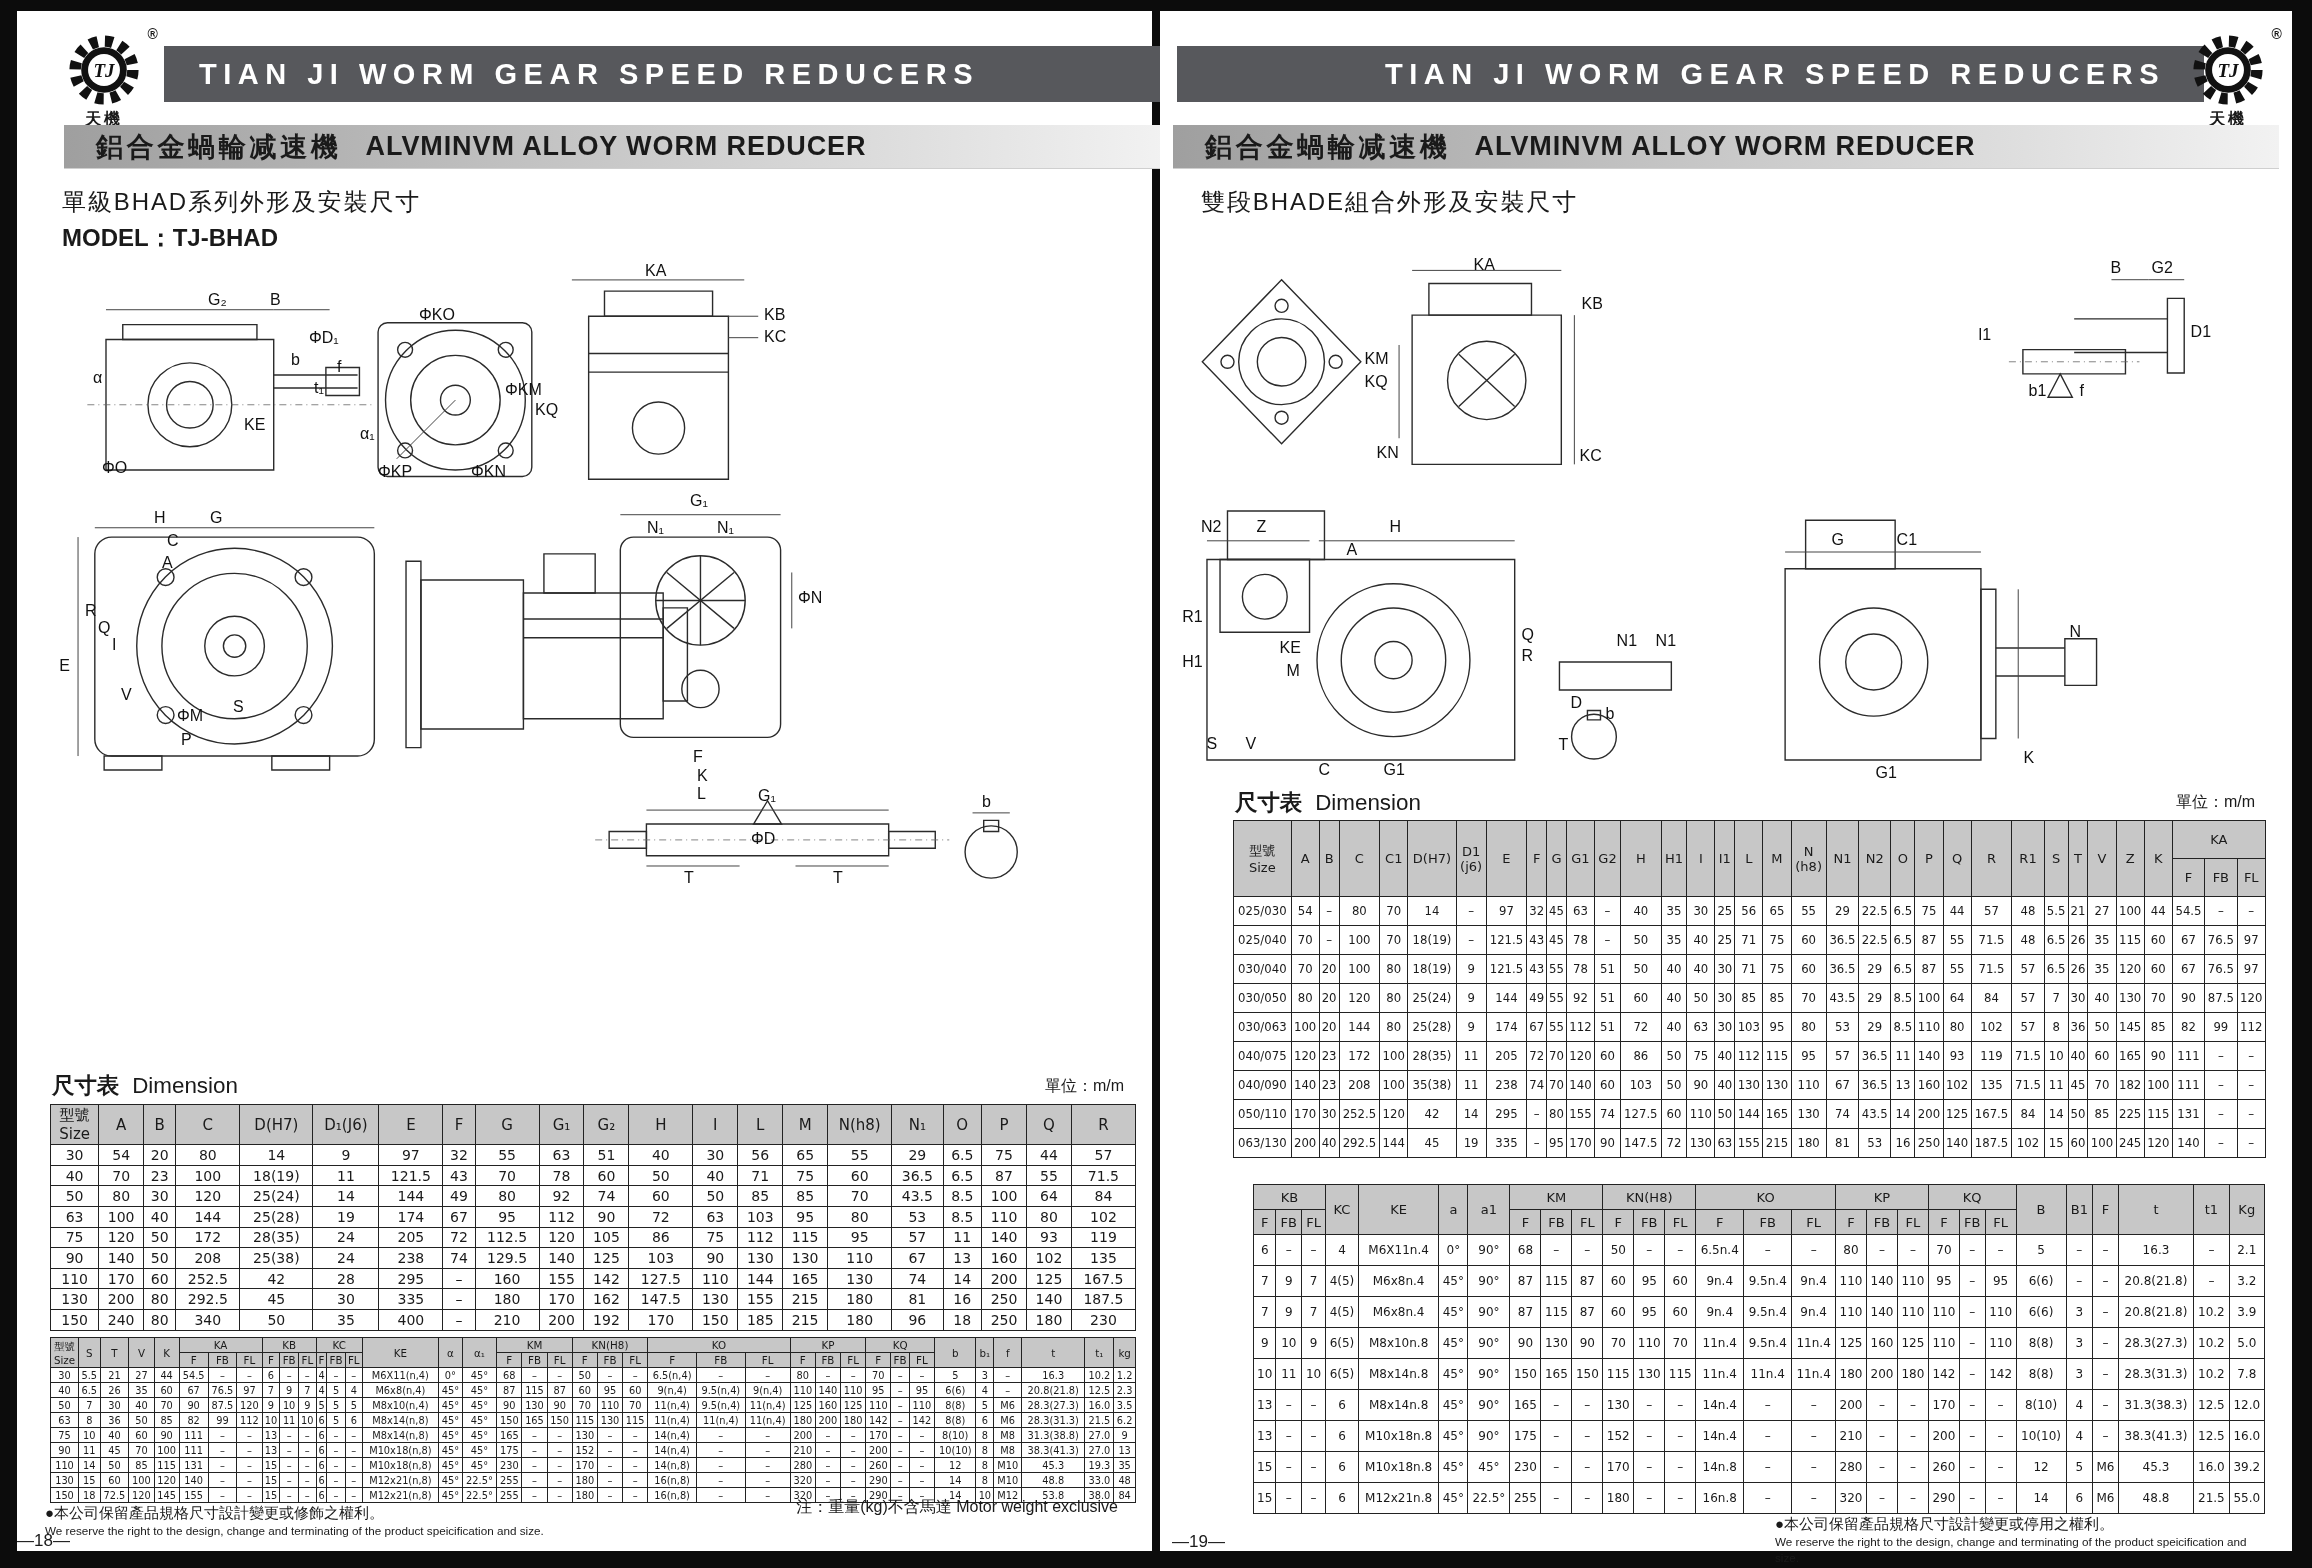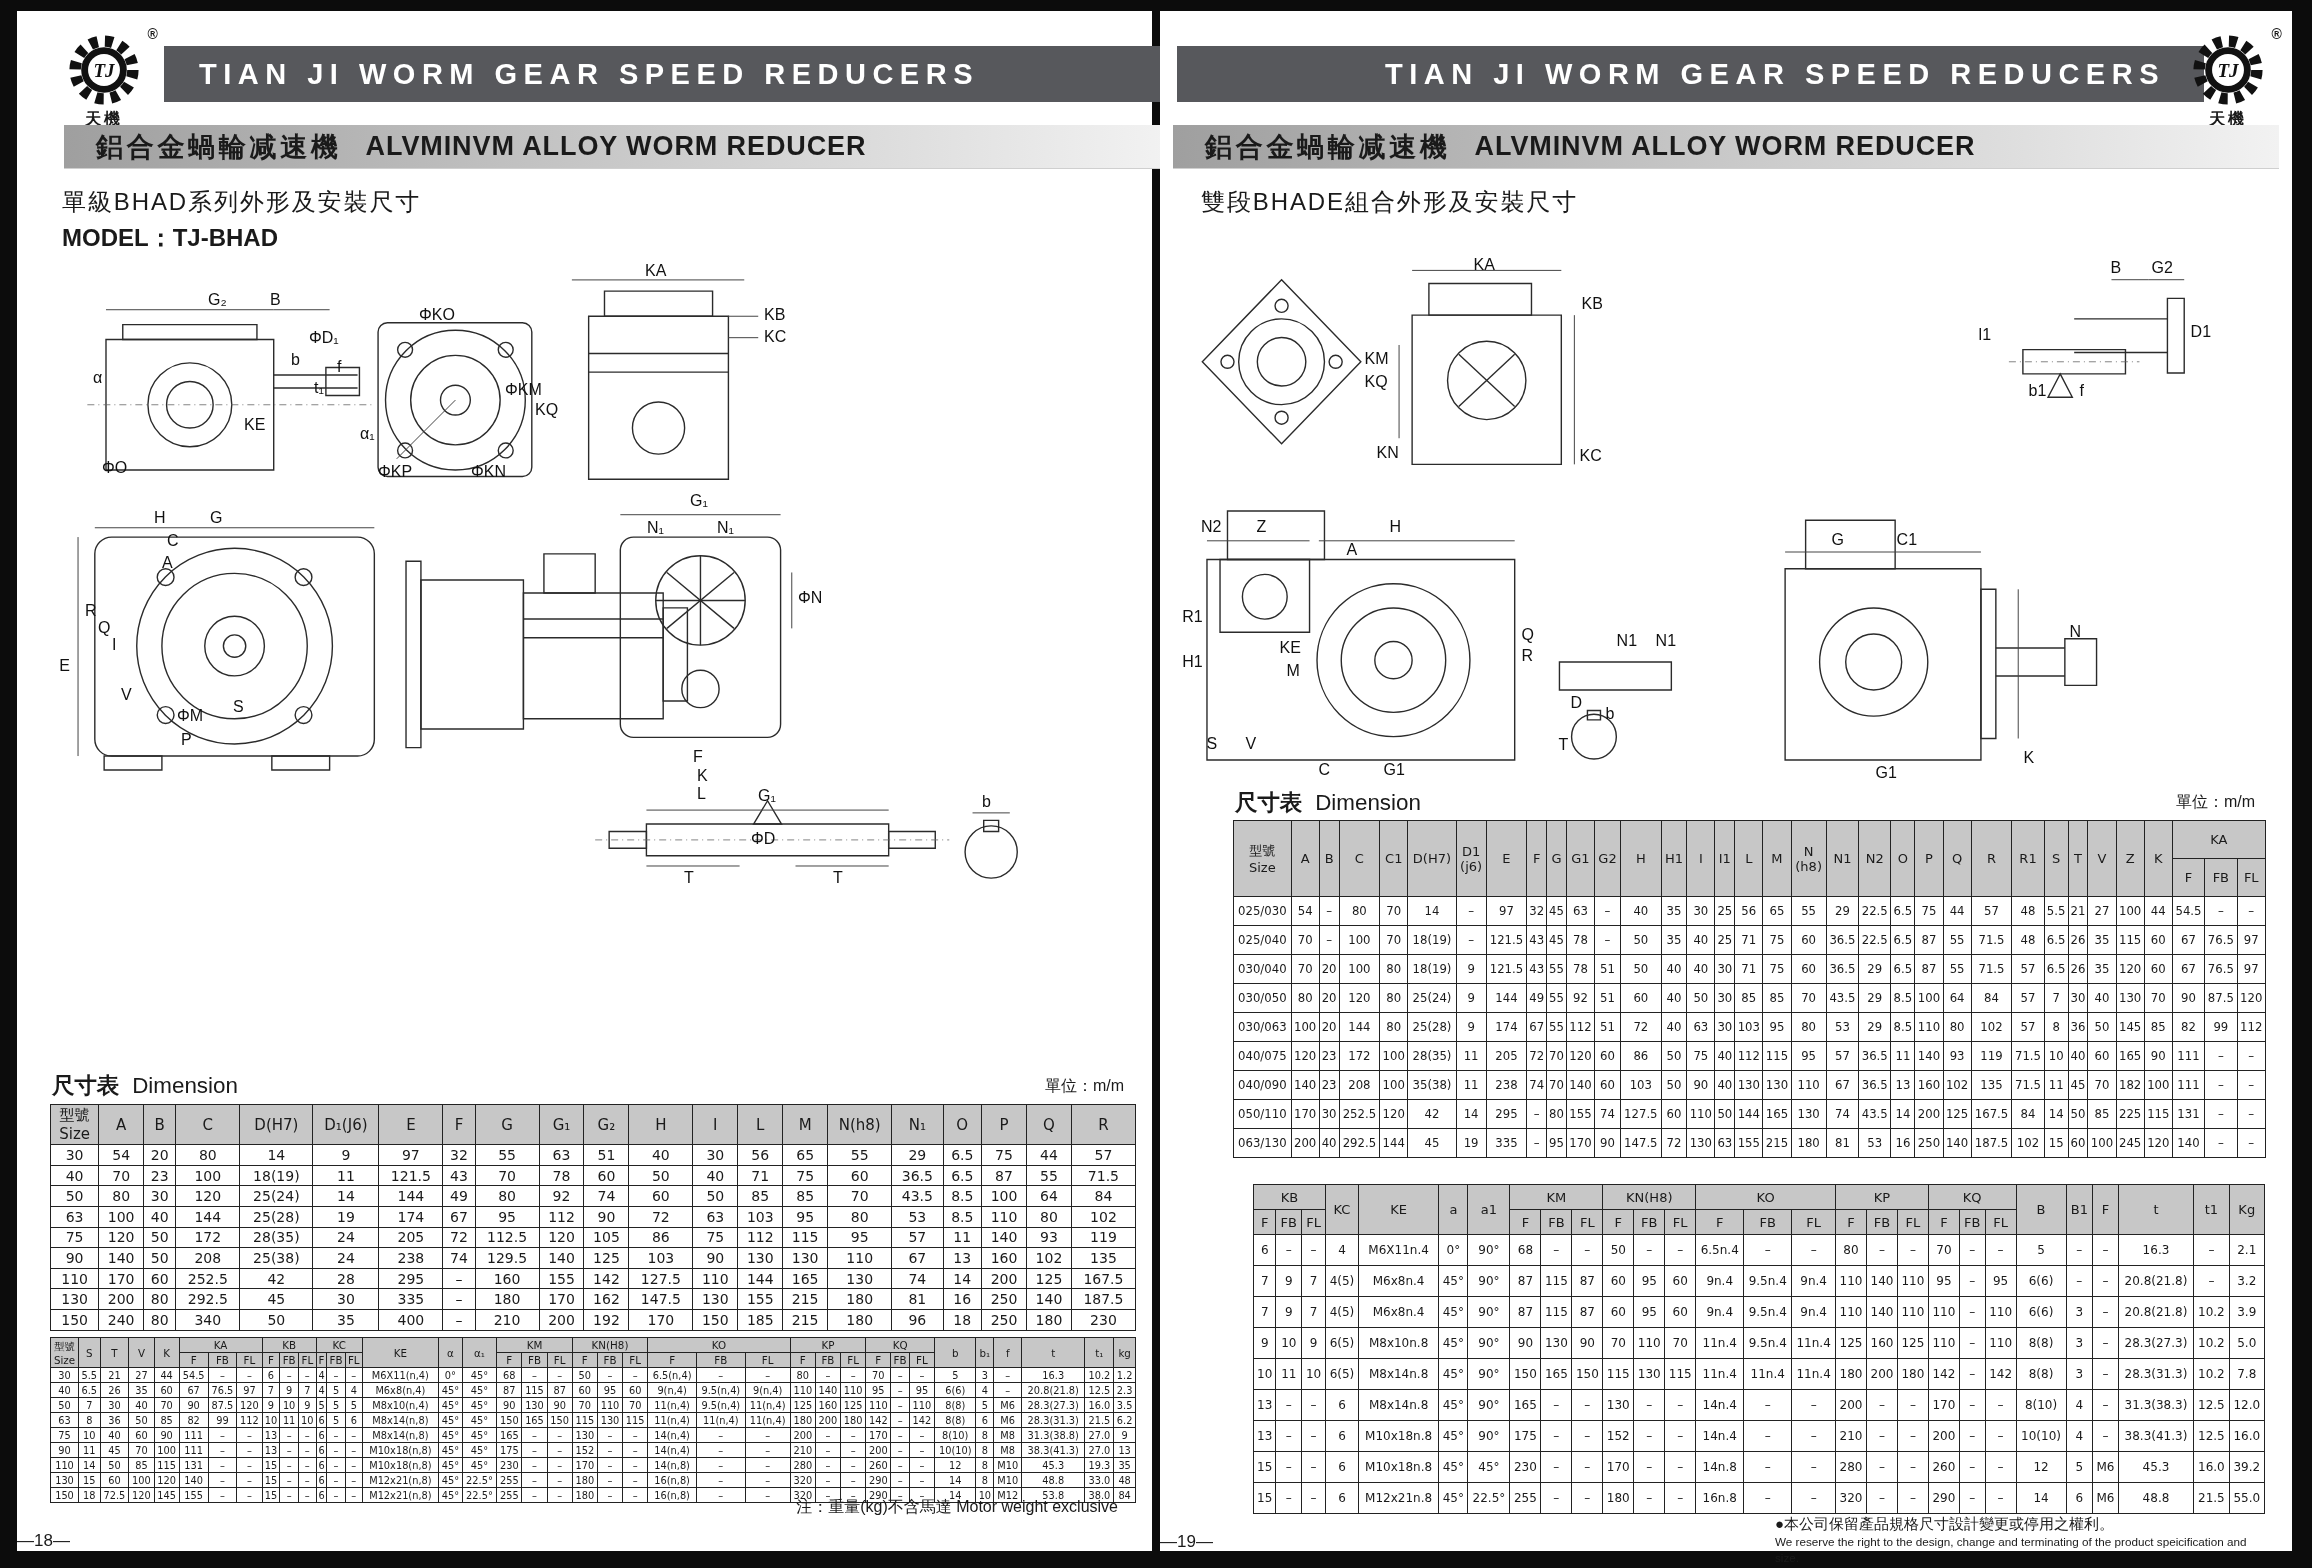--- a/index.html
+++ b/index.html
@@ -871,20 +871,24 @@
             <td>53.8</td>
             <td>38.0</td>
             <td>84</td>
           </tr>
         </tbody>
       </table>
   </div>
 
   <div class="note" style="right:34px;top:1486px;">注：重量(kg)不含馬達 Motor weight exclusive</div>
 
+  <div class="foot" style="left:28px;top:1492px;">
+    <div>●本公司保留產品規格尺寸設計變更或修飾之權利。</div>
+    <div class="en">We reserve the right to the design, change and terminating of the product speicification and size.</div>
+  </div>
 
   <div class="pageno" style="top:1520px;">—18—</div>
 </div>
 
 <div class="page" id="pageR">
 
   <div class="titlebar" style="left:17px;top:35px;width:988px;justify-content:flex-end;padding-right:39px;">
     <span class="ttl">TIAN JI WORM GEAR SPEED REDUCERS</span>
   </div>
 
@@ -1695,15 +1699,15 @@
           </tr>
         </tbody>
       </table>
   </div>
 
   <div class="foot" style="left:615px;top:1503px;width:485px;">
     <div>●本公司保留產品規格尺寸設計變更或停用之權利。</div>
     <div class="en">We reserve the right to the design, change and terminating of the product speicification and size.</div>
   </div>
 
-  <div class="pageno" style="top:1521px;">—19—</div>
+  <div class="pageno" style="top:1521px;margin-left:12px;">—19—</div>
 </div>
 
 
 </body></html>

